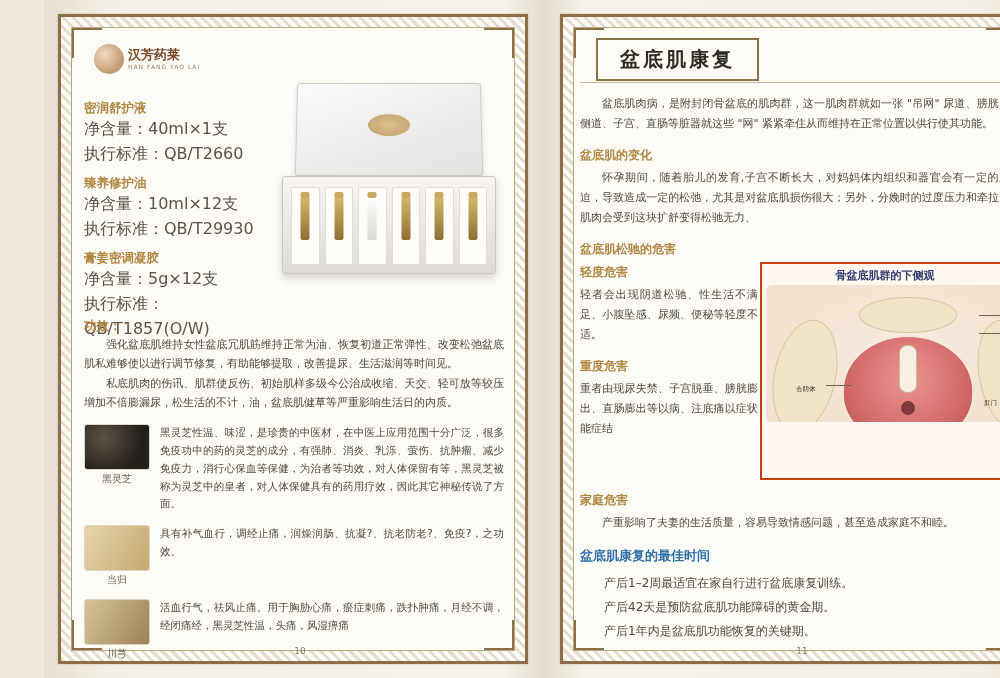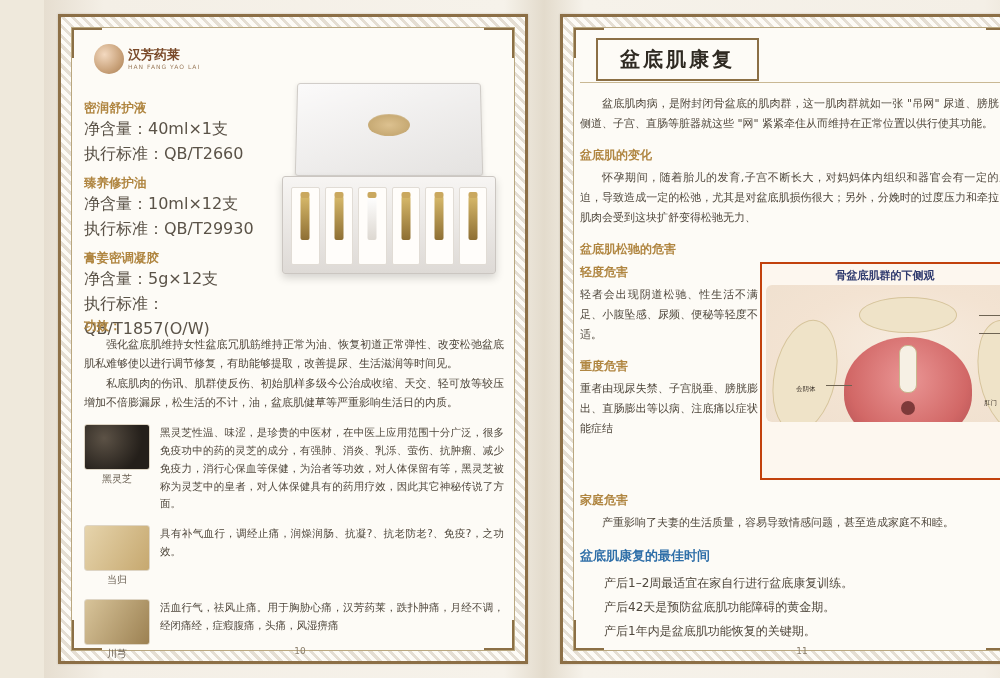--- a/index.html
+++ b/index.html
@@ -312,21 +312,21 @@
             <div class="cap-l">当归</div>
           </div>
           <div class="body">具有补气血行，调经止痛，润燥润肠、抗凝?、抗老防老?、免疫?，之功效。</div>
         </div>
 
         <div class="herb">
           <div>
             <div class="thumb t3"></div>
             <div class="cap-l">川芎</div>
           </div>
-          <div class="body">活血行气，祛风止痛。用于胸胁心痛，汉芳药莱，跌扑肿痛，月经不调，经闭痛经，症瘕腹痛，头痛，风湿痹痛</div>
+          <div class="body">活血行气，祛风止痛。用于胸胁心痛，瘀症刺痛，跌扑肿痛，月经不调，经闭痛经，黑灵芝性温，头痛，风湿痹痛</div>
         </div>
       </div>
 
     </div>
     <div class="pagenum">10</div>
   </div>
 
   <div class="page right">
     <div class="ornate"></div>
     <div class="cor tl">

